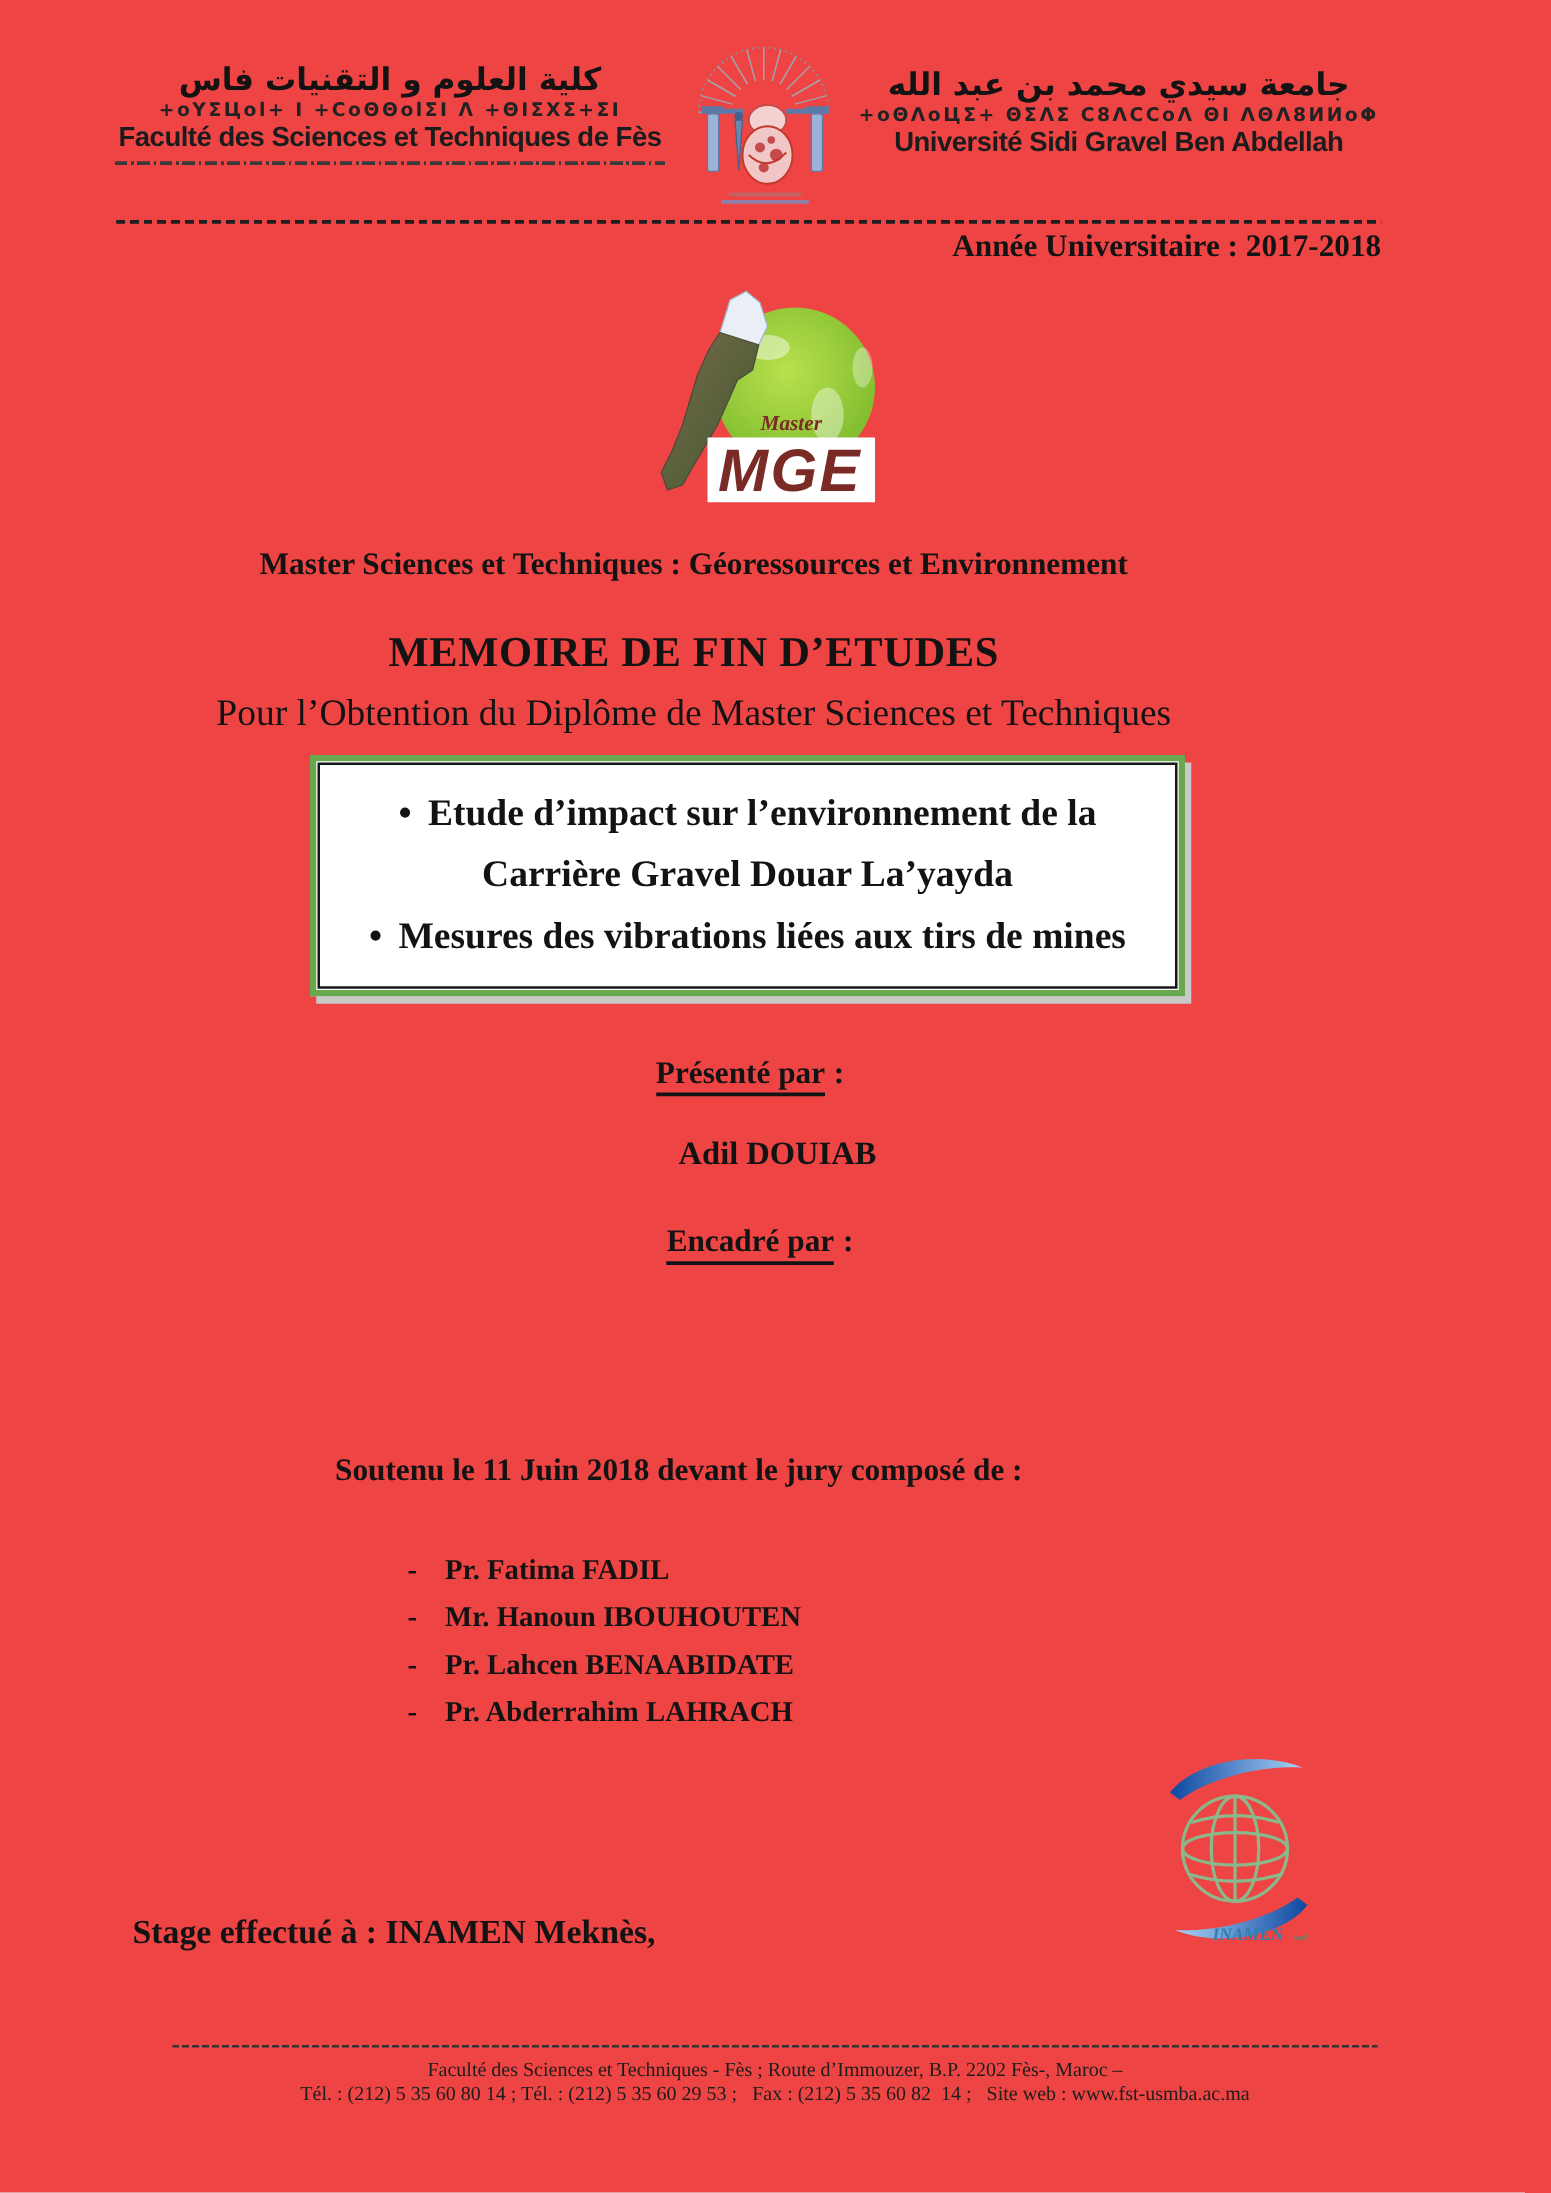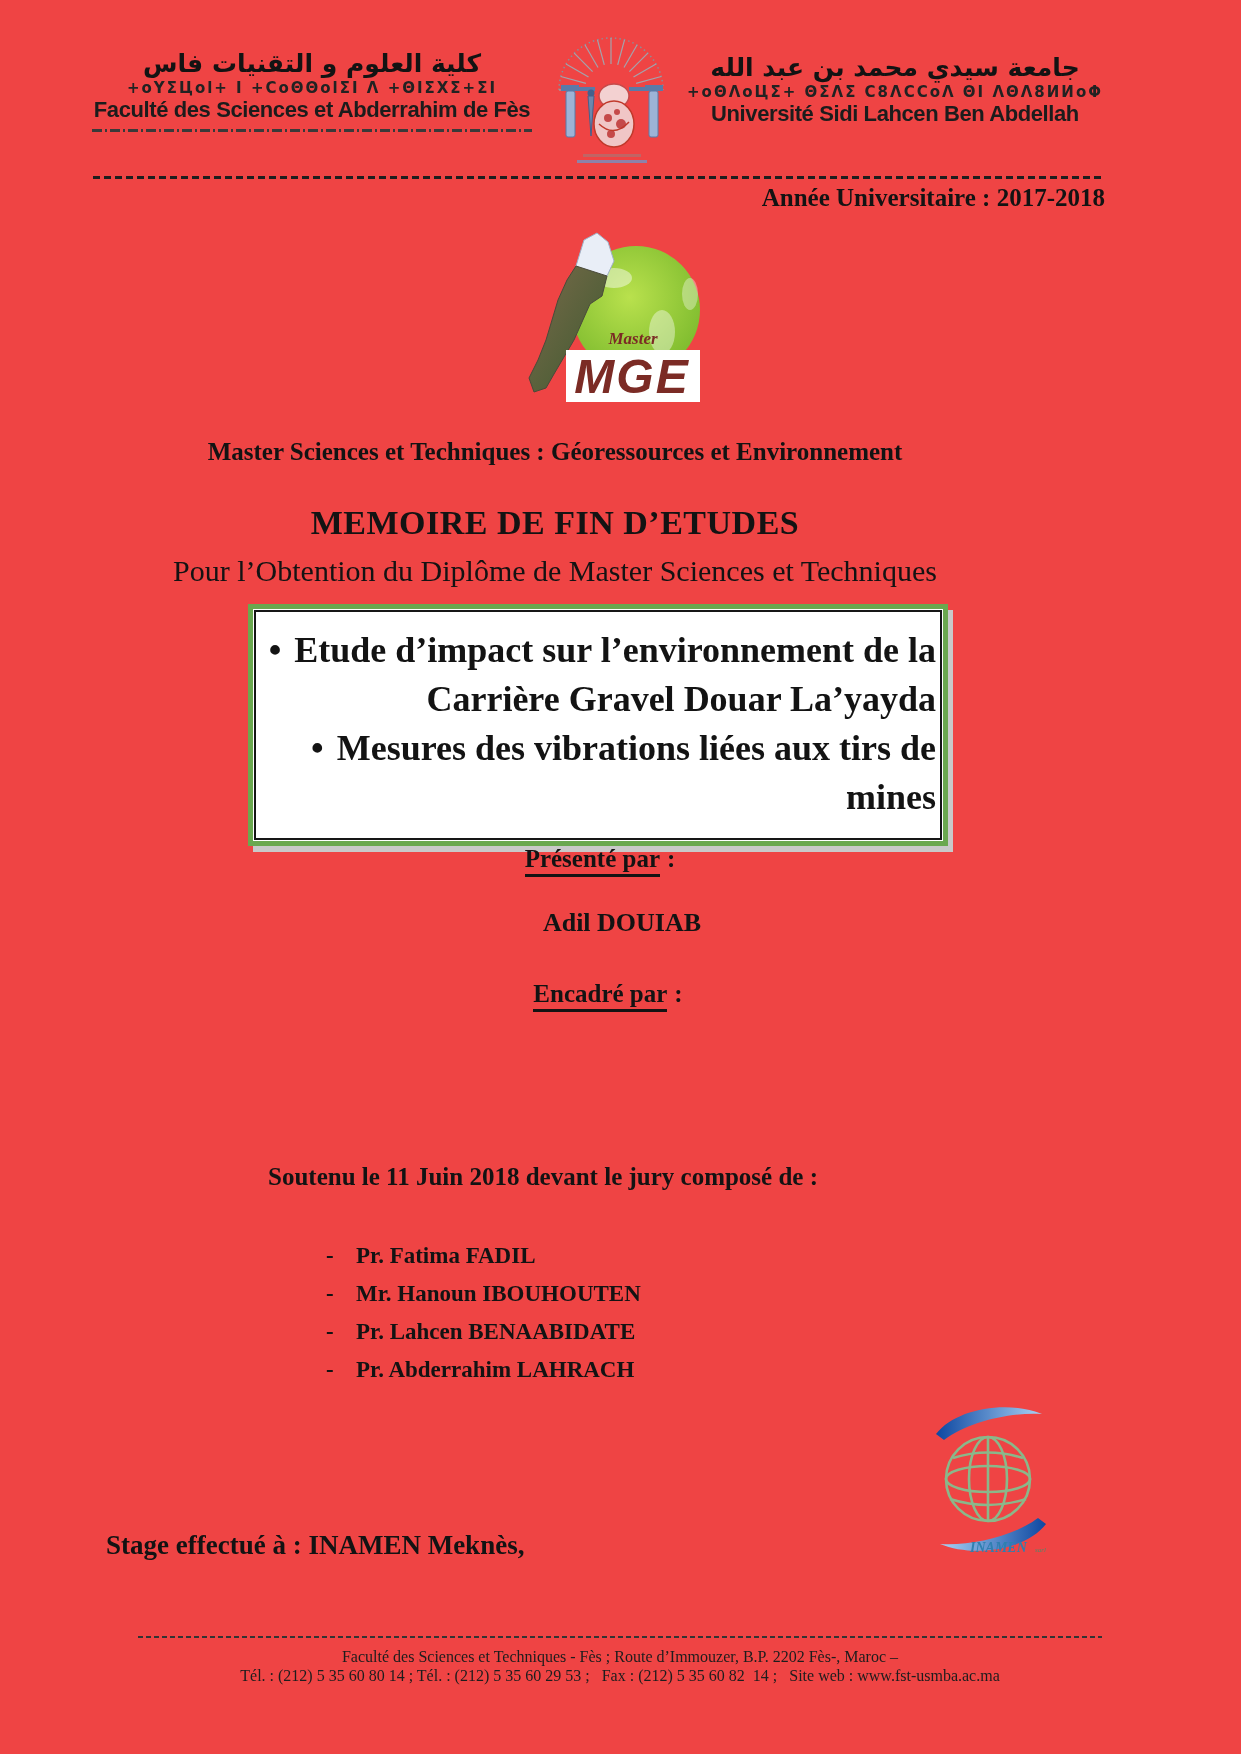--- a/index.html
+++ b/index.html
@@ -26,21 +26,21 @@
 
   
   .master-line{position:absolute;left:70px;top:438px;width:970px;text-align:center;font-weight:bold;font-size:25px;}
   .memoire{position:absolute;left:70px;top:504px;width:970px;text-align:center;font-weight:bold;font-size:34px;letter-spacing:0.5px;}
   .diplome{position:absolute;left:10px;top:554px;width:1090px;text-align:center;font-size:30px;}
 
   
   .tbox{position:absolute;left:248px;top:604px;width:690px;border:5px solid #6aa84f;background:#fff;
         box-shadow:5px 6px 0 0 #c9c9c9;}
   .tbox-inner{border:2px solid #161616;margin:1px;padding:14px 4px 16px;text-align:center;}
-  .tbox-line{font-weight:bold;font-size:36px;line-height:49px;text-align:right;}
+  .tbox-line{font-weight:bold;font-size:30px;line-height:49px;}
   .bullet{margin-right:13px;}
   .bullet:empty{display:none;}
 
   
   .presente{position:absolute;left:0;top:845px;width:1200px;text-align:center;font-weight:bold;font-size:25px;}
   .author{position:absolute;left:0;top:908px;width:1194px;text-align:center;font-weight:bold;font-size:26px;margin-left:25px;}
   .encadre{position:absolute;left:0;top:980px;width:1216px;text-align:center;font-weight:bold;font-size:25px;}
   .label-underline{border-bottom:3px solid #131313;padding-bottom:2px;}
   .colon{margin-left:7px;}
 
@@ -60,21 +60,21 @@
   .footer-line{line-height:1.2;}
 </style>
 </head>
 <body>
 
 <div class="page">
 
   <div class="hdr-left">
     <div class="ar" dir="rtl">كلية العلوم و التقنيات فاس</div>
     <div class="tif">+oYΣЦol+ I +CoΘΘolΣI Λ +ΘIΣXΣ+ΣI</div>
-    <div class="fr">Faculté des Sciences et Abderrahim de Fès</div>
+    <div class="fr">Faculté des Sciences et Techniques de Fès</div>
     <div class="hdr-underline"></div>
   </div>
 
   <svg class="emblem" width="122" height="146" viewBox="0 0 122 146">
     <path d="M8,64 A52,52 0 0 1 112,64" fill="none" stroke="#8d8d97" stroke-width="1.5" stroke-dasharray="1.5,3"></path>
     <g stroke="#a3a3ad" stroke-width="1.2">
       <line x1="34" y1="64" x2="8" y2="64"></line>
         <line x1="34.9" y1="57.3" x2="9.8" y2="50.5"></line>
       <line x1="37.5" y1="51" x2="15" y2="38"></line>
         <line x1="41.6" y1="45.6" x2="23.2" y2="27.2"></line>
@@ -103,21 +103,21 @@
     <circle cx="60" cy="108" r="4" fill="#c54a4a"></circle>
       <circle cx="66" cy="86" r="3" fill="#c54a4a"></circle>
     <path d="M48,98 Q63,112 78,96" fill="none" stroke="#c0392b" stroke-width="1.5"></path>
     <rect x="32" y="128" width="58" height="3" fill="#b86a6a" opacity="0.85"></rect>
     <rect x="26" y="134" width="70" height="3" fill="#7d8dbb" opacity="0.85"></rect>
   </svg>
 
   <div class="hdr-right">
     <div class="ar" dir="rtl">جامعة سيدي محمد بن عبد الله</div>
     <div class="tif">+oΘΛoЦΣ+ ΘΣΛΣ C8ΛCCoΛ ΘI ΛΘΛ8ИИoΦ</div>
-    <div class="fr">Université Sidi Lahcen Ben Abdellah</div>
+    <div class="fr">Université Sidi Gravel Ben Abdellah</div>
   </div>
 
   <div class="main-sep"></div>
 
   <div class="annee">Année Universitaire : 2017-2018</div>
 
   <svg class="mge" width="216" height="182" viewBox="0 0 216 182">
     <defs>
       <radialGradient id="gGlobe" cx="45%" cy="40%" r="65%">
         <stop offset="0%" stop-color="#b9e14d"></stop>

